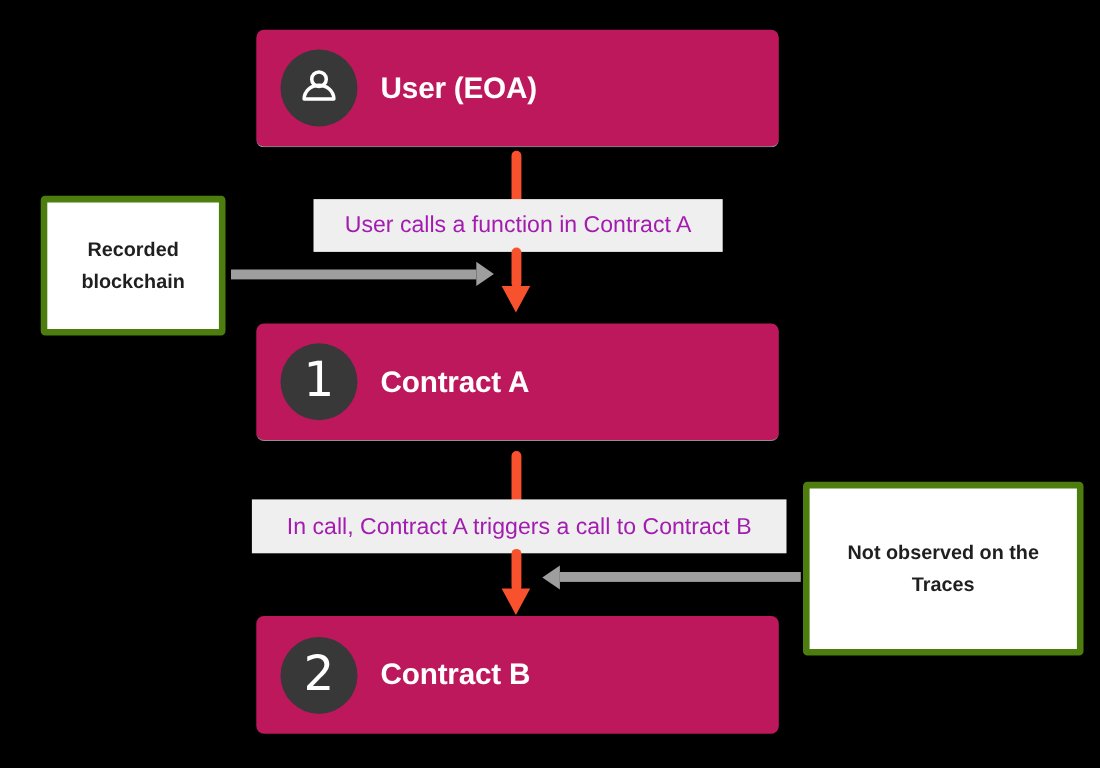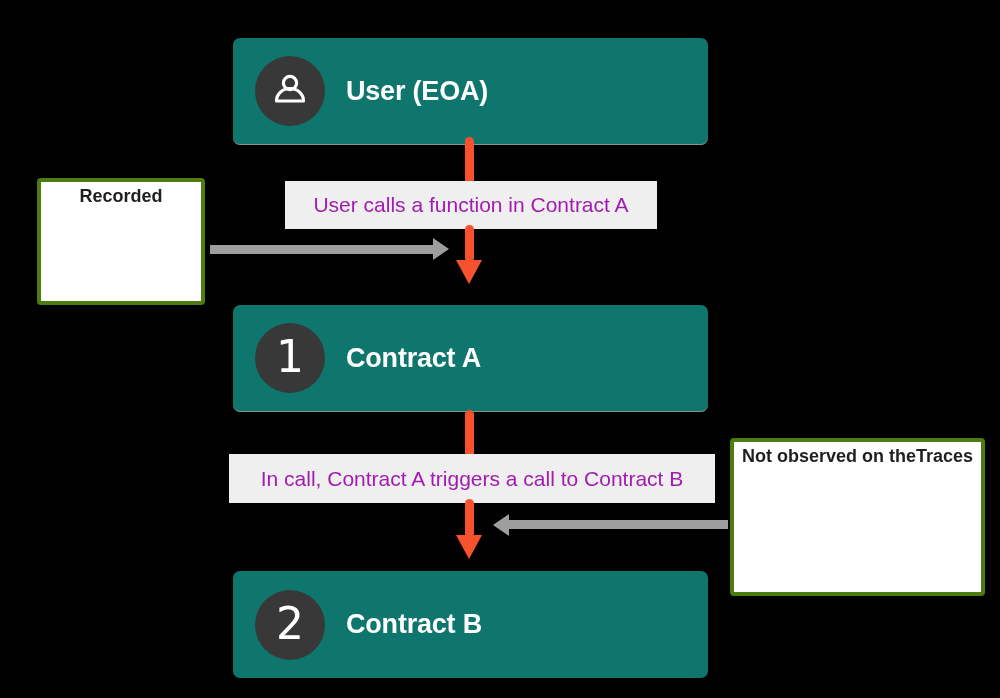--- a/index.html
+++ b/index.html
@@ -3,22 +3,22 @@
 <meta charset="utf-8">
 <style>
   html,body{margin:0;padding:0;background:#000;}
   .stage{
     position:relative;width:1000px;height:698px;background:var(--bg,#000);
     overflow:hidden;font-family:"Liberation Sans",sans-serif;
   }
   
   .node{
     position:absolute;left:233px;width:475px;height:107px;
-    background:#0f766e;border-radius:7px;
-    display:flex;align-items:center;padding-left:22px;box-sizing:border-box;margin-top:11px;
+    background:#be185d;border-radius:7px;
+    display:flex;align-items:center;padding-left:22px;box-sizing:border-box;
   }
   .node.has-exit{border-bottom:1px solid #8f8f8f;}
   .node-circle{
     width:70px;height:70px;border-radius:50%;background:#383838;
     display:flex;align-items:center;justify-content:center;flex:0 0 auto;
   }
   .node-badge{
     font-family:"DejaVu Sans",sans-serif;font-size:44px;font-weight:400;
     color:#fff;line-height:1;transform:translateY(-1px);
   }
@@ -47,22 +47,22 @@
   #a2head{top:535px;}
   
   .gseg{position:absolute;height:9px;background:var(--gray,#9e9e9e);}
   #gl-shaft{left:210px;top:245px;width:223px;}
   #gr-shaft{left:509px;top:520px;width:219px;}
   .ghead{position:absolute;width:0;height:0;border-top:11px solid transparent;border-bottom:11px solid transparent;}
   #gl-head{left:433px;top:238px;border-left:16px solid var(--gray,#9e9e9e);}
   #gr-head{left:493px;top:514px;border-right:16px solid var(--gray,#9e9e9e);}
   
   .callout{
-    position:absolute;background:#fff;border:4px solid #4d7c0f;border-radius:4px;
-    box-sizing:border-box;display:flex;flex-direction:row;justify-content:center;
+    position:absolute;background:#fff;border:6px solid #4d7c0f;border-radius:4px;
+    box-sizing:border-box;display:flex;flex-direction:column;justify-content:center;
     text-align:center;color:#1f1f1f;font-weight:bold;font-size:18px;line-height:29px;
   }
   #callout-left{left:37px;top:178px;width:168px;height:127px;}
   #callout-right{left:730px;top:438px;width:255px;height:158px;}
   
   .person-svg{display:block;}
 </style>
 </head>
 <body>
 
@@ -78,20 +78,21 @@
     <div class="node-title">User (EOA)</div>
   </div>
 
   <div class="oseg" id="a1s1"></div>
   <div class="edge-label" id="edge-label-1">User calls a function in Contract A</div>
   <div class="oseg" id="a1s2"></div>
   <div class="ohead" id="a1head"></div>
 
   <div class="callout" id="callout-left">
     <div>Recorded</div>
+    <div>blockchain</div>
   </div>
   <div class="gseg" id="gl-shaft"></div>
   <div class="ghead" id="gl-head"></div>
 
   <div class="node has-exit" style="top:294px;">
     <div class="node-circle">
       <div class="node-badge">1</div>
     </div>
     <div class="node-title">Contract A</div>
   </div>

